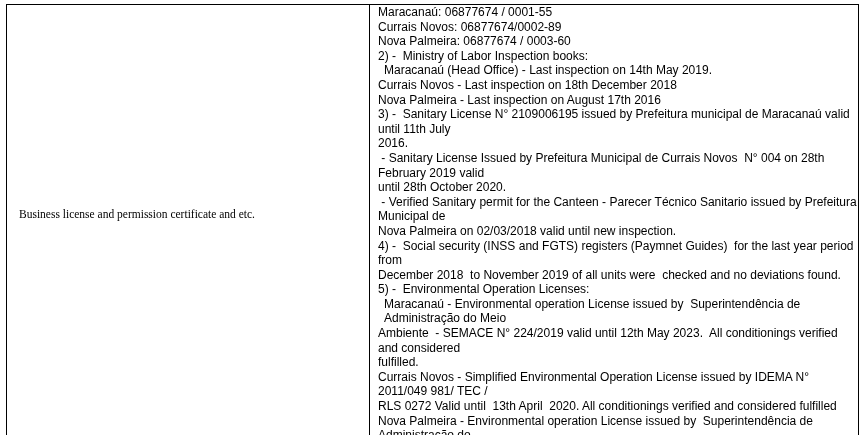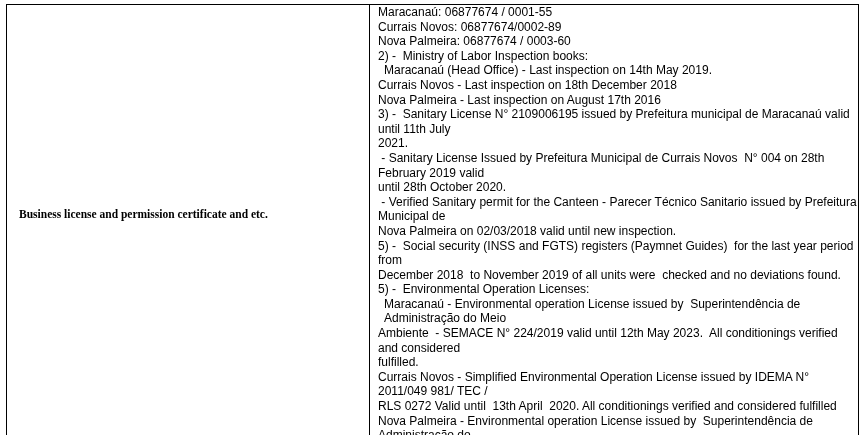--- a/index.html
+++ b/index.html
@@ -24,21 +24,21 @@
     border: 1px solid #000000;
     vertical-align: top;
     padding: 0;
   }
   .cell-label {
     width: 362px;
     position: relative;
   }
   .label-text {
     font-family: "Liberation Serif", serif;
-    font-weight: bold;
+    font-weight: normal;
     font-size: 11.5px;
     line-height: 13px;
     padding: 0 6px;
     position: absolute;
     top: 203px;
     left: 6px;
     width: 340px;
   }
   .cell-content {
     width: 488px;
@@ -66,26 +66,26 @@
     <td class="cell-content">
       <div id="content-lines">
             <p class="line i1">Maracanaú: 06877674 / 0001-55</p>
             <p class="line i1">Currais Novos: 06877674/0002-89</p>
             <p class="line i1">Nova Palmeira: 06877674 / 0003-60</p>
             <p class="line i0">2) -  Ministry of Labor Inspection books:</p>
             <p class="line i2">Maracanaú (Head Office) - Last inspection on 14th May 2019.</p>
             <p class="line i1">Currais Novos - Last inspection on 18th December 2018</p>
             <p class="line i1">Nova Palmeira - Last inspection on August 17th 2016</p>
             <p class="line i0">3) -  Sanitary License N° 2109006195 issued by Prefeitura municipal de Maracanaú valid until 11th July</p>
-            <p class="line i0">2021.</p>
+            <p class="line i0">2016.</p>
             <p class="line i0"> - Sanitary License Issued by Prefeitura Municipal de Currais Novos  N° 004 on 28th February 2019 valid</p>
             <p class="line i0">until 28th October 2020.</p>
             <p class="line i0"> - Verified Sanitary permit for the Canteen - Parecer Técnico Sanitario issued by Prefeitura Municipal de</p>
             <p class="line i0">Nova Palmeira on 02/03/2018 valid until new inspection.</p>
-            <p class="line i0">5) -  Social security (INSS and FGTS) registers (Paymnet Guides)  for the last year period from</p>
+            <p class="line i0">4) -  Social security (INSS and FGTS) registers (Paymnet Guides)  for the last year period from</p>
             <p class="line i0">December 2018  to November 2019 of all units were  checked and no deviations found.</p>
             <p class="line i0">5) -  Environmental Operation Licenses:</p>
             <p class="line i2">Maracanaú - Environmental operation License issued by  Superintendência de Administração do Meio</p>
             <p class="line i0">Ambiente  - SEMACE N° 224/2019 valid until 12th May 2023.  All conditionings verified and considered</p>
             <p class="line i0">fulfilled.</p>
             <p class="line i1">Currais Novos - Simplified Environmental Operation License issued by IDEMA N° 2011/049 981/ TEC /</p>
             <p class="line i0">RLS 0272 Valid until  13th April  2020. All conditionings verified and considered fulfilled</p>
             <p class="line i1">Nova Palmeira - Environmental operation License issued by  Superintendência de Administração do</p>
             <p class="line i0">meio Ambiente  - SUDEMA N° 2565/2018 valid until 13/09/2023. All conditionings verified and considered</p>
           </div>

